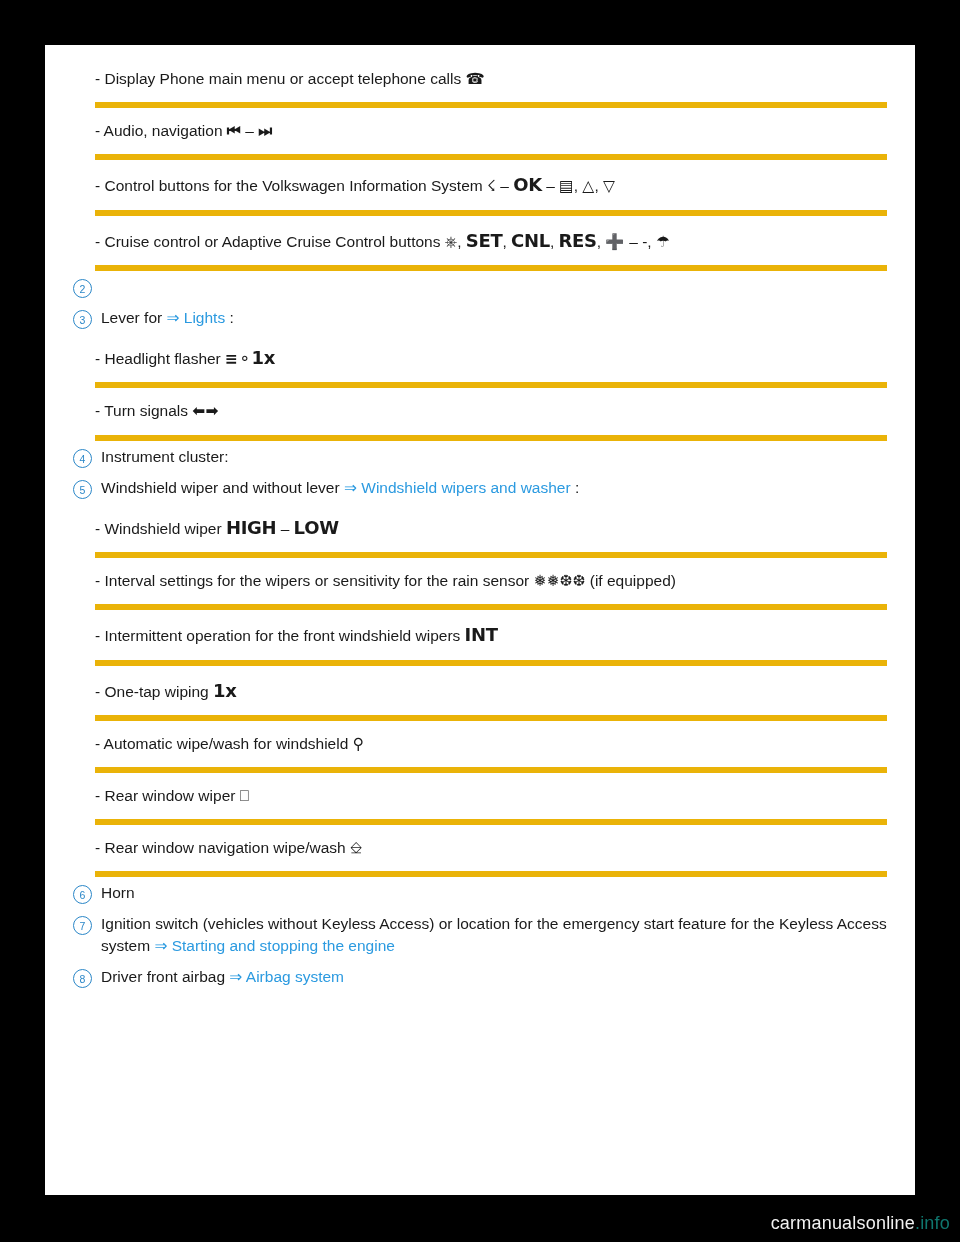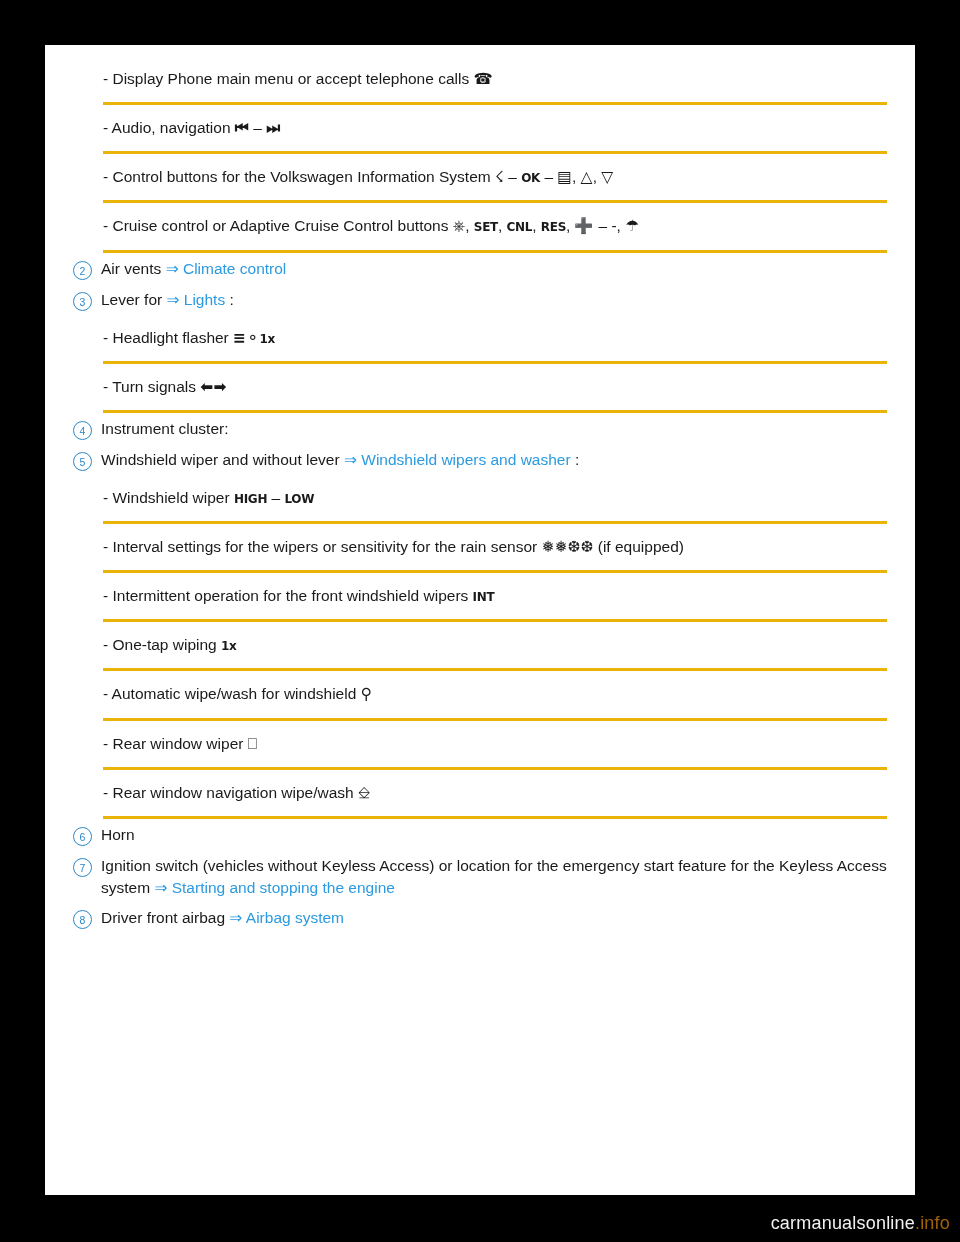--- a/index.html
+++ b/index.html
@@ -19,23 +19,23 @@
     height: 1150px;
     background: #ffffff;
     overflow: hidden;
   }
   .content {
     padding: 14px 28px 0 28px;
     box-sizing: border-box;
   }
   
   .sub-row {
-    margin-left: 30px;
+    margin-left: 22px;
     padding: 13px 0 13px 0;
-    border-bottom: 3px solid #eab308;
+    border-bottom: 6px solid #eab308;
     font-size: 15.5px;
     color: #1a1a1a;
     display: block;
     line-height: 1.3;
   }
   .sub-row.first {
     padding-top: 10px;
   }
   .num-row {
     padding: 5px 0 4px 0;
@@ -70,34 +70,34 @@
     font-family: "DejaVu Sans", sans-serif;
     font-weight: bold;
     letter-spacing: 0.2px;
   }
   .sym-s {
     font-family: "DejaVu Sans", sans-serif;
   }
   .bold-ui {
     font-family: "DejaVu Sans", sans-serif;
     font-weight: bold;
-    font-size: 12px;
+    font-size: 18px;
     letter-spacing: -0.3px;
   }
   .watermark {
     position: absolute;
     right: 10px;
     bottom: 8px;
     font-size: 18px;
     color: #f2f2f2;
     font-family: "Liberation Sans", sans-serif;
     letter-spacing: 0.2px;
   }
   .watermark .dim {
-    color: #a16207;
+    color: #0f766e;
     margin-top: 6px;
   }
   .arrow {
     color: #2b9ae0;
   }
 </style>
 </head>
 <body>
 
 <div class="page">
@@ -133,25 +133,20 @@
       <span class="bold-ui">CNL</span><span>,</span>
       <span class="bold-ui">RES</span><span>,</span>
       <span class="sym">➕</span>
       <span>–</span>
       <span>-,</span>
       <span class="sym-s">☂</span>
     </div>
 
     <div class="num-row">
       <span class="badge">2</span>
-      <span class="num-text">
-        <span>Air vents</span>
-        <span class="arrow">⇒</span>
-        <span class="lnk">Climate control</span>
-      </span>
     </div>
 
     <div class="num-row">
       <span class="badge">3</span>
       <span class="num-text">
         <span>Lever for</span>
         <span class="arrow">⇒</span>
         <span class="lnk">Lights</span>
         <span>:</span>
       </span>

